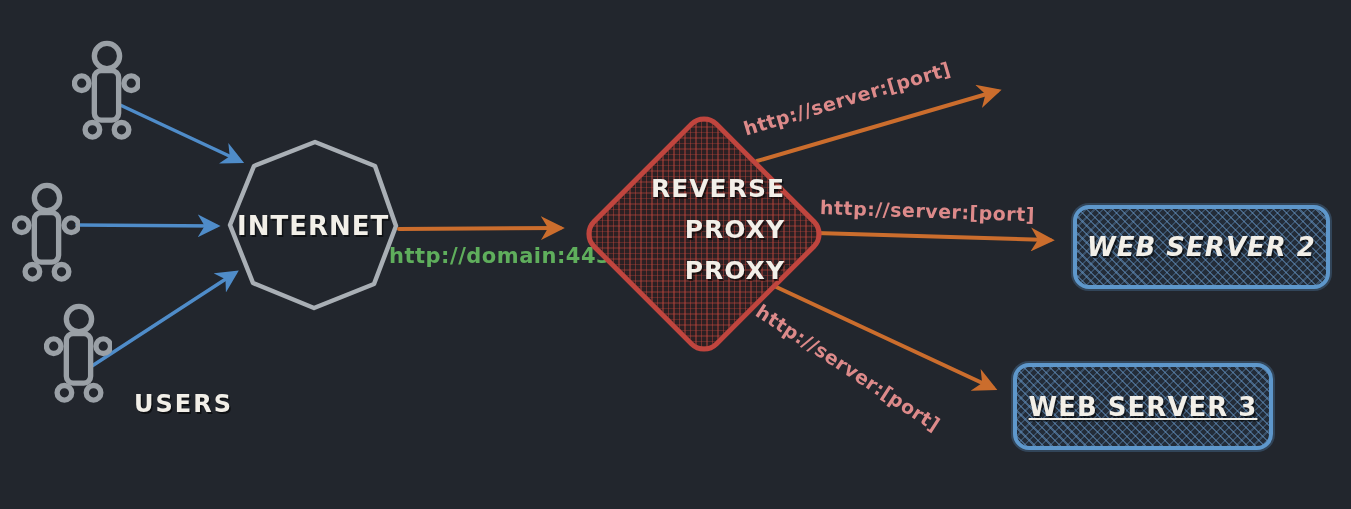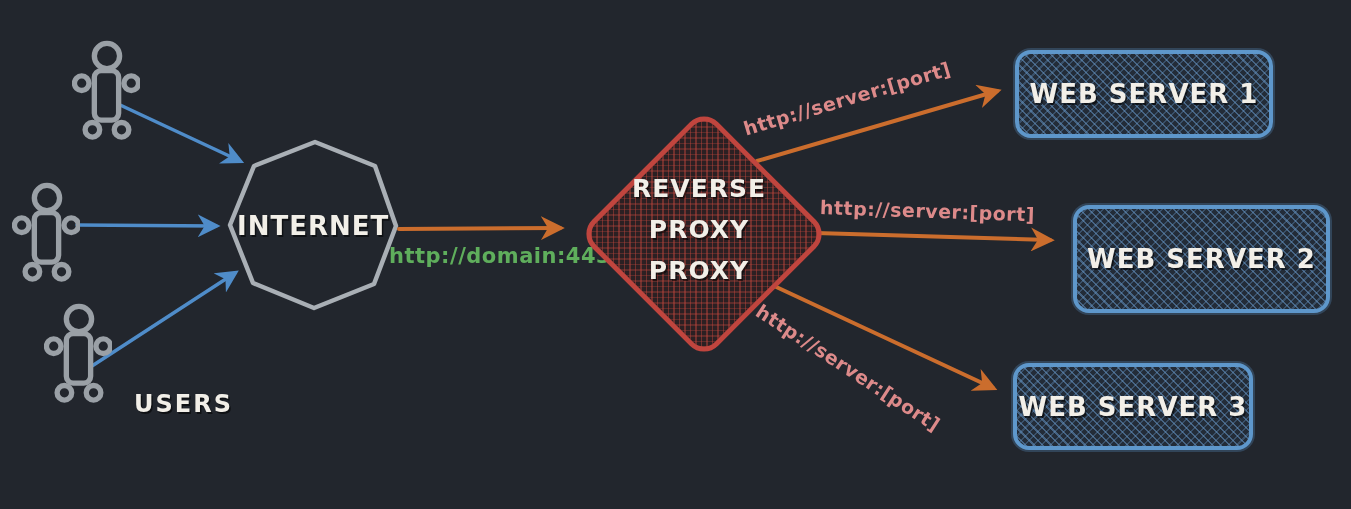--- a/index.html
+++ b/index.html
@@ -24,38 +24,38 @@
   .diamond{
     position:absolute;left:615px;top:145px;width:168px;height:168px;
     transform:rotate(45deg);
     border:5px solid #c0453e;border-radius:20px;
     background-color:#2b2023;
     background-image:
       repeating-linear-gradient(45deg, rgba(195,70,60,.45) 0 1.5px, transparent 1.5px 5.5px),
       repeating-linear-gradient(135deg, rgba(195,70,60,.32) 0 1.5px, transparent 1.5px 5.5px);
   }
   .proxy-label{
-    left:613px;top:168px;width:172px;text-align:center;
+    left:613px;top:168px;width:172px;text-align:right;
     font-size:25px;line-height:41px;letter-spacing:1px;
   }
   .server-box{
     position:absolute;box-sizing:border-box;
     border:4px solid #5e97cb;border-radius:16px;
     background-color:#232c38;
     background-image:
       repeating-linear-gradient(45deg, rgba(105,155,205,.5) 0 1.5px, transparent 1.5px 6px),
       repeating-linear-gradient(135deg, rgba(105,155,205,.32) 0 1.5px, transparent 1.5px 6px);
     box-shadow:0 0 0 2px rgba(94,151,203,.28);
     display:flex;align-items:center;justify-content:center;
     color:#f2efe8;font-weight:bold;font-size:26px;letter-spacing:1px;
     text-shadow:1.5px 1.5px 0 rgba(0,0,0,.6);
   }
   .server-box-1{left:1015px;top:50px;width:258px;height:88px;}
-  .server-box-2{left:1073px;top:205px;width:257px;height:108px;}
-  .server-box-3{left:1013px;top:363px;width:240px;height:87px;}
+  .server-box-2{left:1073px;top:205px;width:257px;height:84px;font-style:italic;}
+  .server-box-3{left:1013px;top:363px;width:260px;height:87px;text-decoration:underline;}
 </style>
 </head>
 <body>
 
 <div class="canvas">
 
   <svg width="0" height="0" style="position:absolute" aria-hidden="true">
     <defs>
       <symbol id="person" viewBox="0 0 70 102">
         <g fill="none" stroke="#9aa0a6" stroke-width="5.5">
@@ -111,23 +111,20 @@
   <div class="label proxy-label">
     <div>REVERSE</div>
     <div>PROXY</div>
     <div>PROXY</div>
   </div>
 
   <div class="label edge-label edge-label-1">http://server:[port]</div>
   <div class="label edge-label edge-label-2">http://server:[port]</div>
   <div class="label edge-label edge-label-3">http://server:[port]</div>
 
-  <div class="server-box server-box-1">
-    <span>WEB SERVER 1</span>
-  </div>
   <div class="server-box server-box-2">
     <span>WEB SERVER 2</span>
   </div>
   <div class="server-box server-box-3">
     <span>WEB SERVER 3</span>
   </div>
 
 </div>
 
 </body></html>

